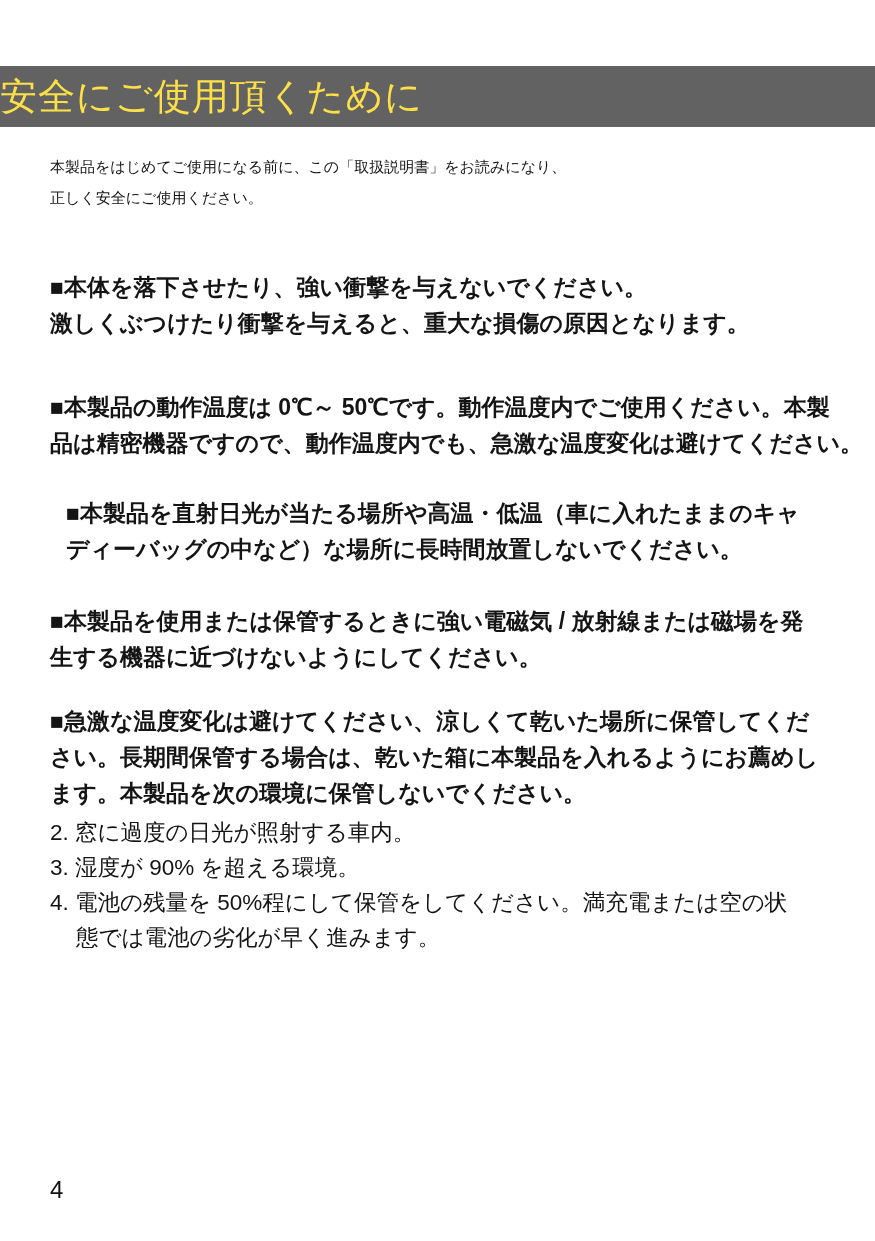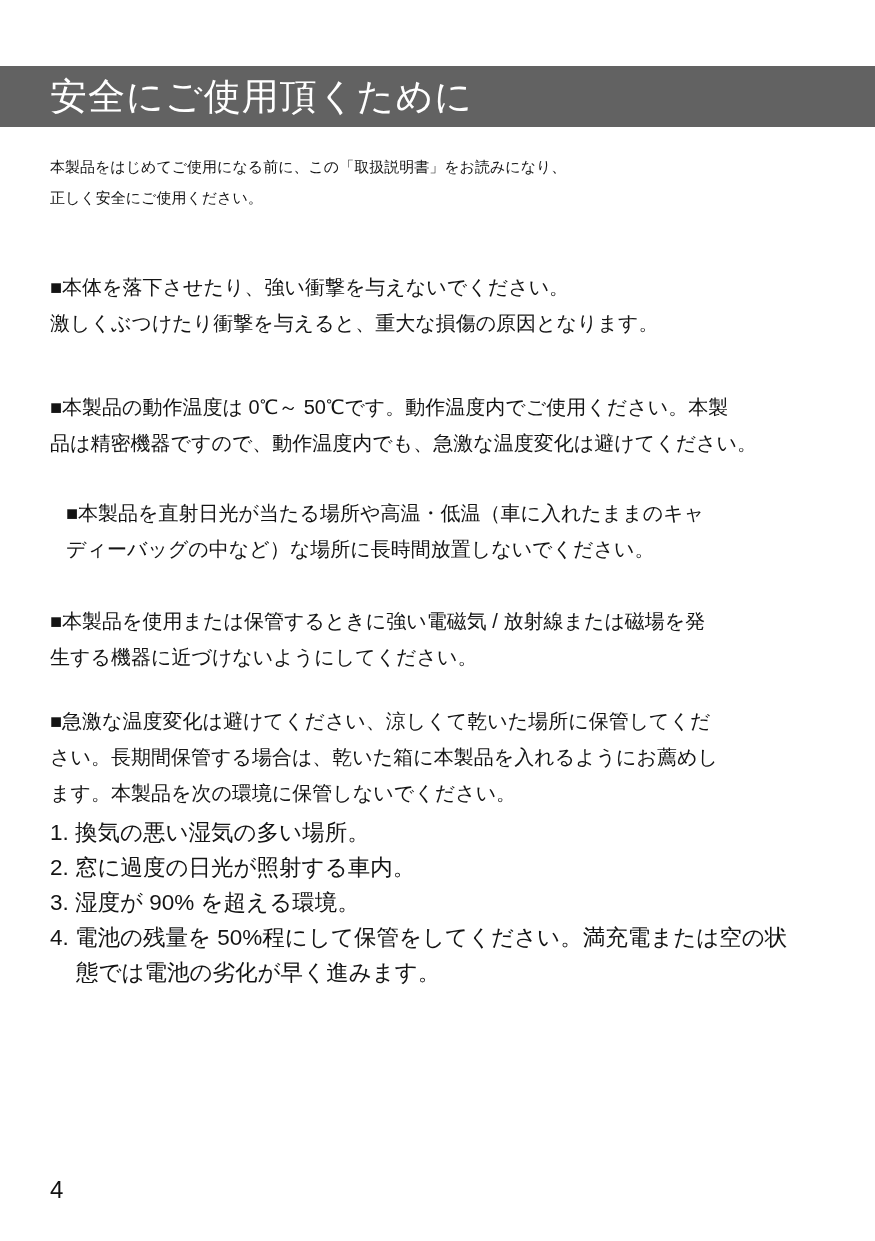--- a/index.html
+++ b/index.html
@@ -16,46 +16,46 @@
     position: absolute;
     left: 0;
     top: 66px;
     width: 875px;
     height: 61px;
     background: #626262;
     display: flex;
     align-items: center;
   }
   .header-title {
-    color: #ffffff;
+    color: #fde047;
     font-size: 37px;
     font-weight: 500;
     letter-spacing: 1px;
-    padding-left: 50px;
     white-space: nowrap;
   }
   .content {
     position: absolute;
     left: 50px;
     top: 151px;
     width: 790px;
   }
   .line {
     white-space: nowrap;
   }
   .intro .line {
     font-size: 15px;
     line-height: 31px;
   }
   .intro-emphasis .line {
     font-weight: bold;
     letter-spacing: 0.5px;
   }
   .warning {
-    font-size: 20px;
+    font-size: 23px;
+    font-weight: bold;
   }
   .warning .line {
     line-height: 36px;
   }
   .w1 { margin-top: 56px; }
   .w2 { margin-top: 48px; }
   .w3 { margin-top: 34px; margin-left: 16px; }
   .w4 { margin-top: 36px; }
   .w5 { margin-top: 28px; }
   .storage-list {
@@ -115,23 +115,20 @@
     </div>
 
     <div class="warning w5">
       <div class="line">■急激な温度変化は避けてください、涼しくて乾いた場所に保管してくだ</div>
       <div class="line">さい。長期間保管する場合は、乾いた箱に本製品を入れるようにお薦めし</div>
       <div class="line">ます。本製品を次の環境に保管しないでください。</div>
     </div>
 
     <div class="storage-list">
       <div class="list-item">
-        <div class="line">1. 換気の悪い湿気の多い場所。</div>
-      </div>
-      <div class="list-item">
         <div class="line">2. 窓に過度の日光が照射する車内。</div>
       </div>
       <div class="list-item">
         <div class="line">3. 湿度が 90% を超える環境。</div>
       </div>
       <div class="list-item">
         <div class="line">4. 電池の残量を 50%程にして保管をしてください。満充電または空の状</div>
         <div class="line hang">態では電池の劣化が早く進みます。</div>
       </div>
     </div>

